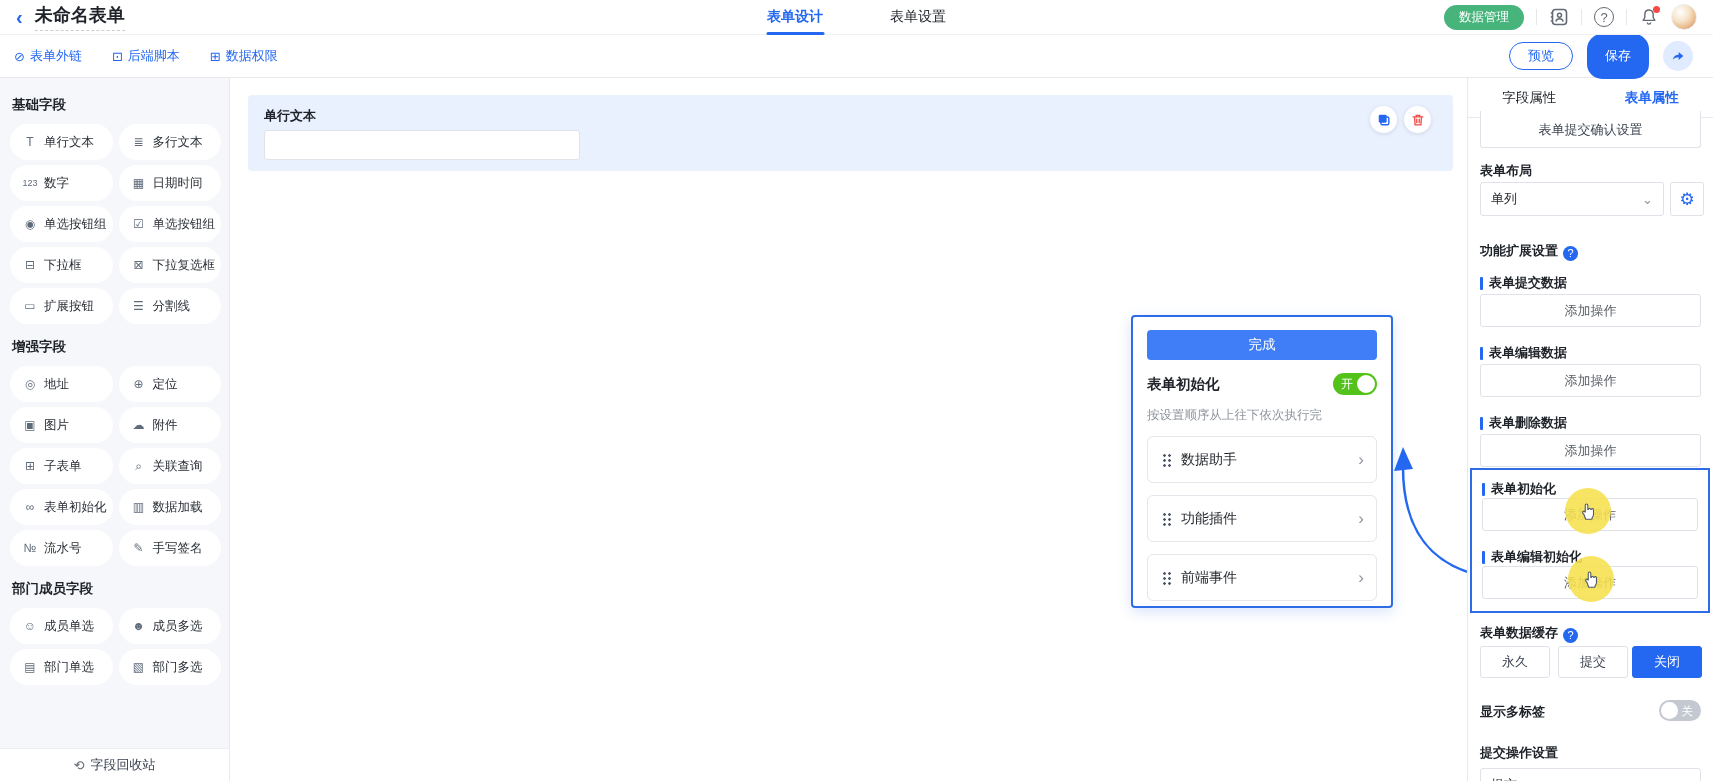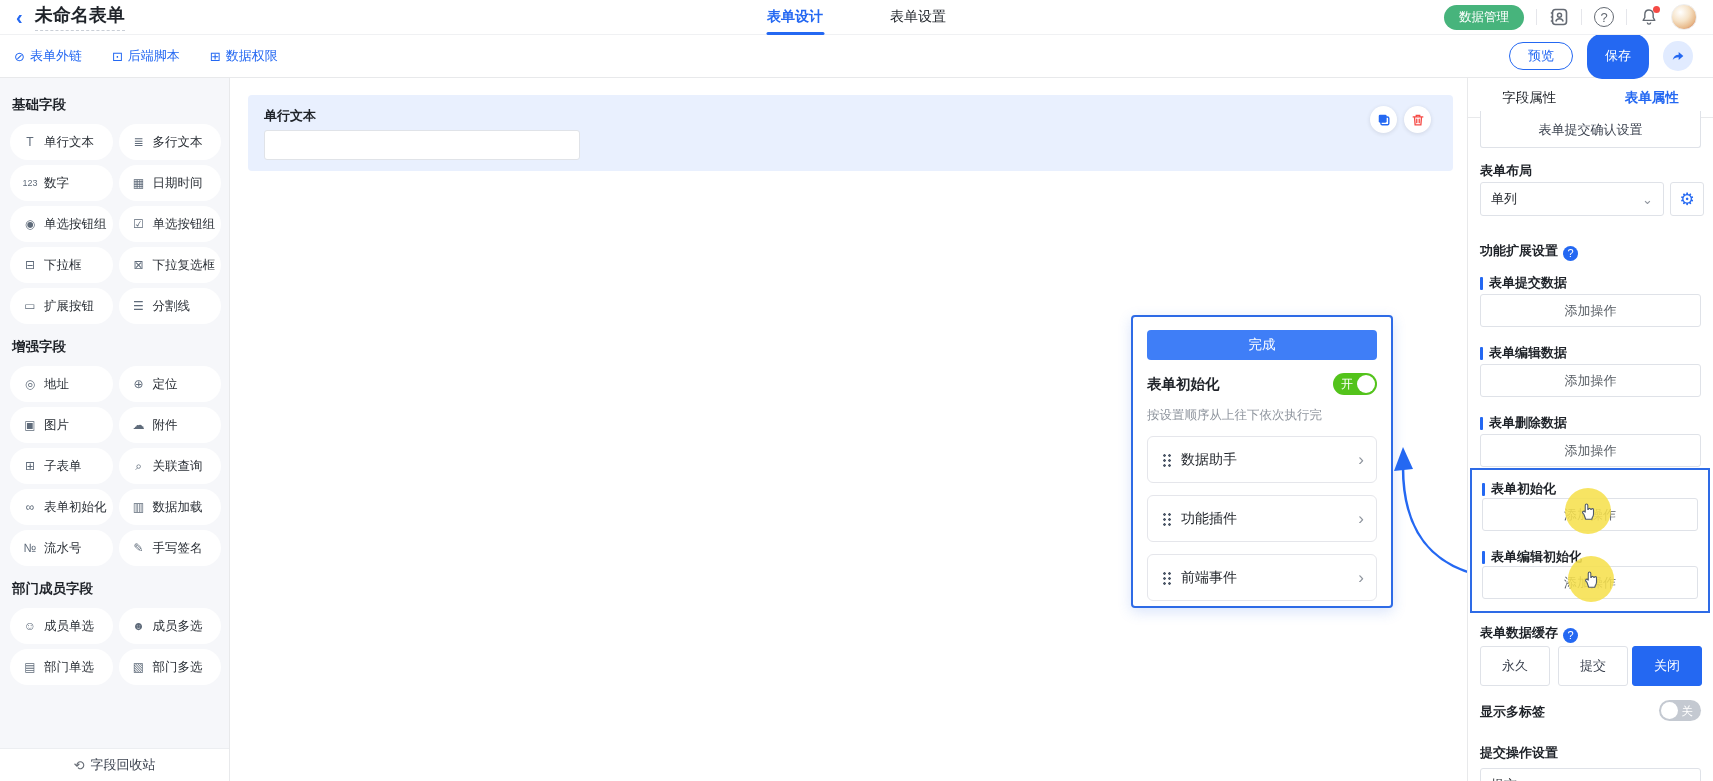--- a/index.html
+++ b/index.html
@@ -107,21 +107,21 @@
       font-size:17px; cursor:pointer; background:#fff;}
   .q-blue { display:inline-flex; width:15px; height:15px; background:#2468f2; color:#fff; border-radius:50%;
       font-size:11px; align-items:center; justify-content:center; margin-left:5px; vertical-align:-2px; font-weight:normal;}
   .grp-label { position:absolute; left:12px; font-size:13px; font-weight:bold; color:#1f2329; display:flex; align-items:center;}
   .grp-label::before { content:""; width:3px; height:13px; background:#2468f2; margin-right:6px; border-radius:1px;}
   .add-btn { position:absolute; left:12px; right:12px; height:33px; border:1px solid #dfe2e8; background:#fff;
       border-radius:3px; font-size:13px; color:#595f66; cursor:pointer;}
   .hl-box { position:absolute; top:390px; left:2px; right:3px; height:145px; border:2px solid #2e6be6;}
   .hl-box .grp-label { left:10px;}
   .hl-box .add-btn { left:10px; right:10px;}
-  .seg-btn { position:absolute; top:568px; width:70px; height:40px; border:1px solid #dfe2e8; background:#fff;
+  .seg-btn { position:absolute; top:568px; width:70px; height:32px; border:1px solid #dfe2e8; background:#fff;
       border-radius:3px; font-size:13px; color:#3c4350; cursor:pointer;}
   .seg-btn.active { background:#2468f2; border-color:#2468f2; color:#fff;}
   .tg-off { position:absolute; top:622px; right:12px; width:42px; height:21px; border-radius:11px;
       background:#c4c9d1; cursor:pointer;}
   .tg-off .knob { position:absolute; left:2px; top:2px; width:17px; height:17px; background:#fff; border-radius:50%;}
   .tg-off .txt { position:absolute; right:8px; top:50%; transform:translateY(-50%); color:#fff; font-size:11.5px;}
   .submit-input { position:absolute; top:690px; left:12px; right:12px; height:34px; border:1px solid #dfe2e8;
       border-radius:3px; background:#fff; display:flex; align-items:center; padding:0 10px; font-size:13px; color:#1f2329;}
   .submit-input input { border:none; outline:none; flex:1; font:inherit; color:inherit; background:transparent;}
   .submit-input .edit-g { color:#8f959e; font-size:13px;}

